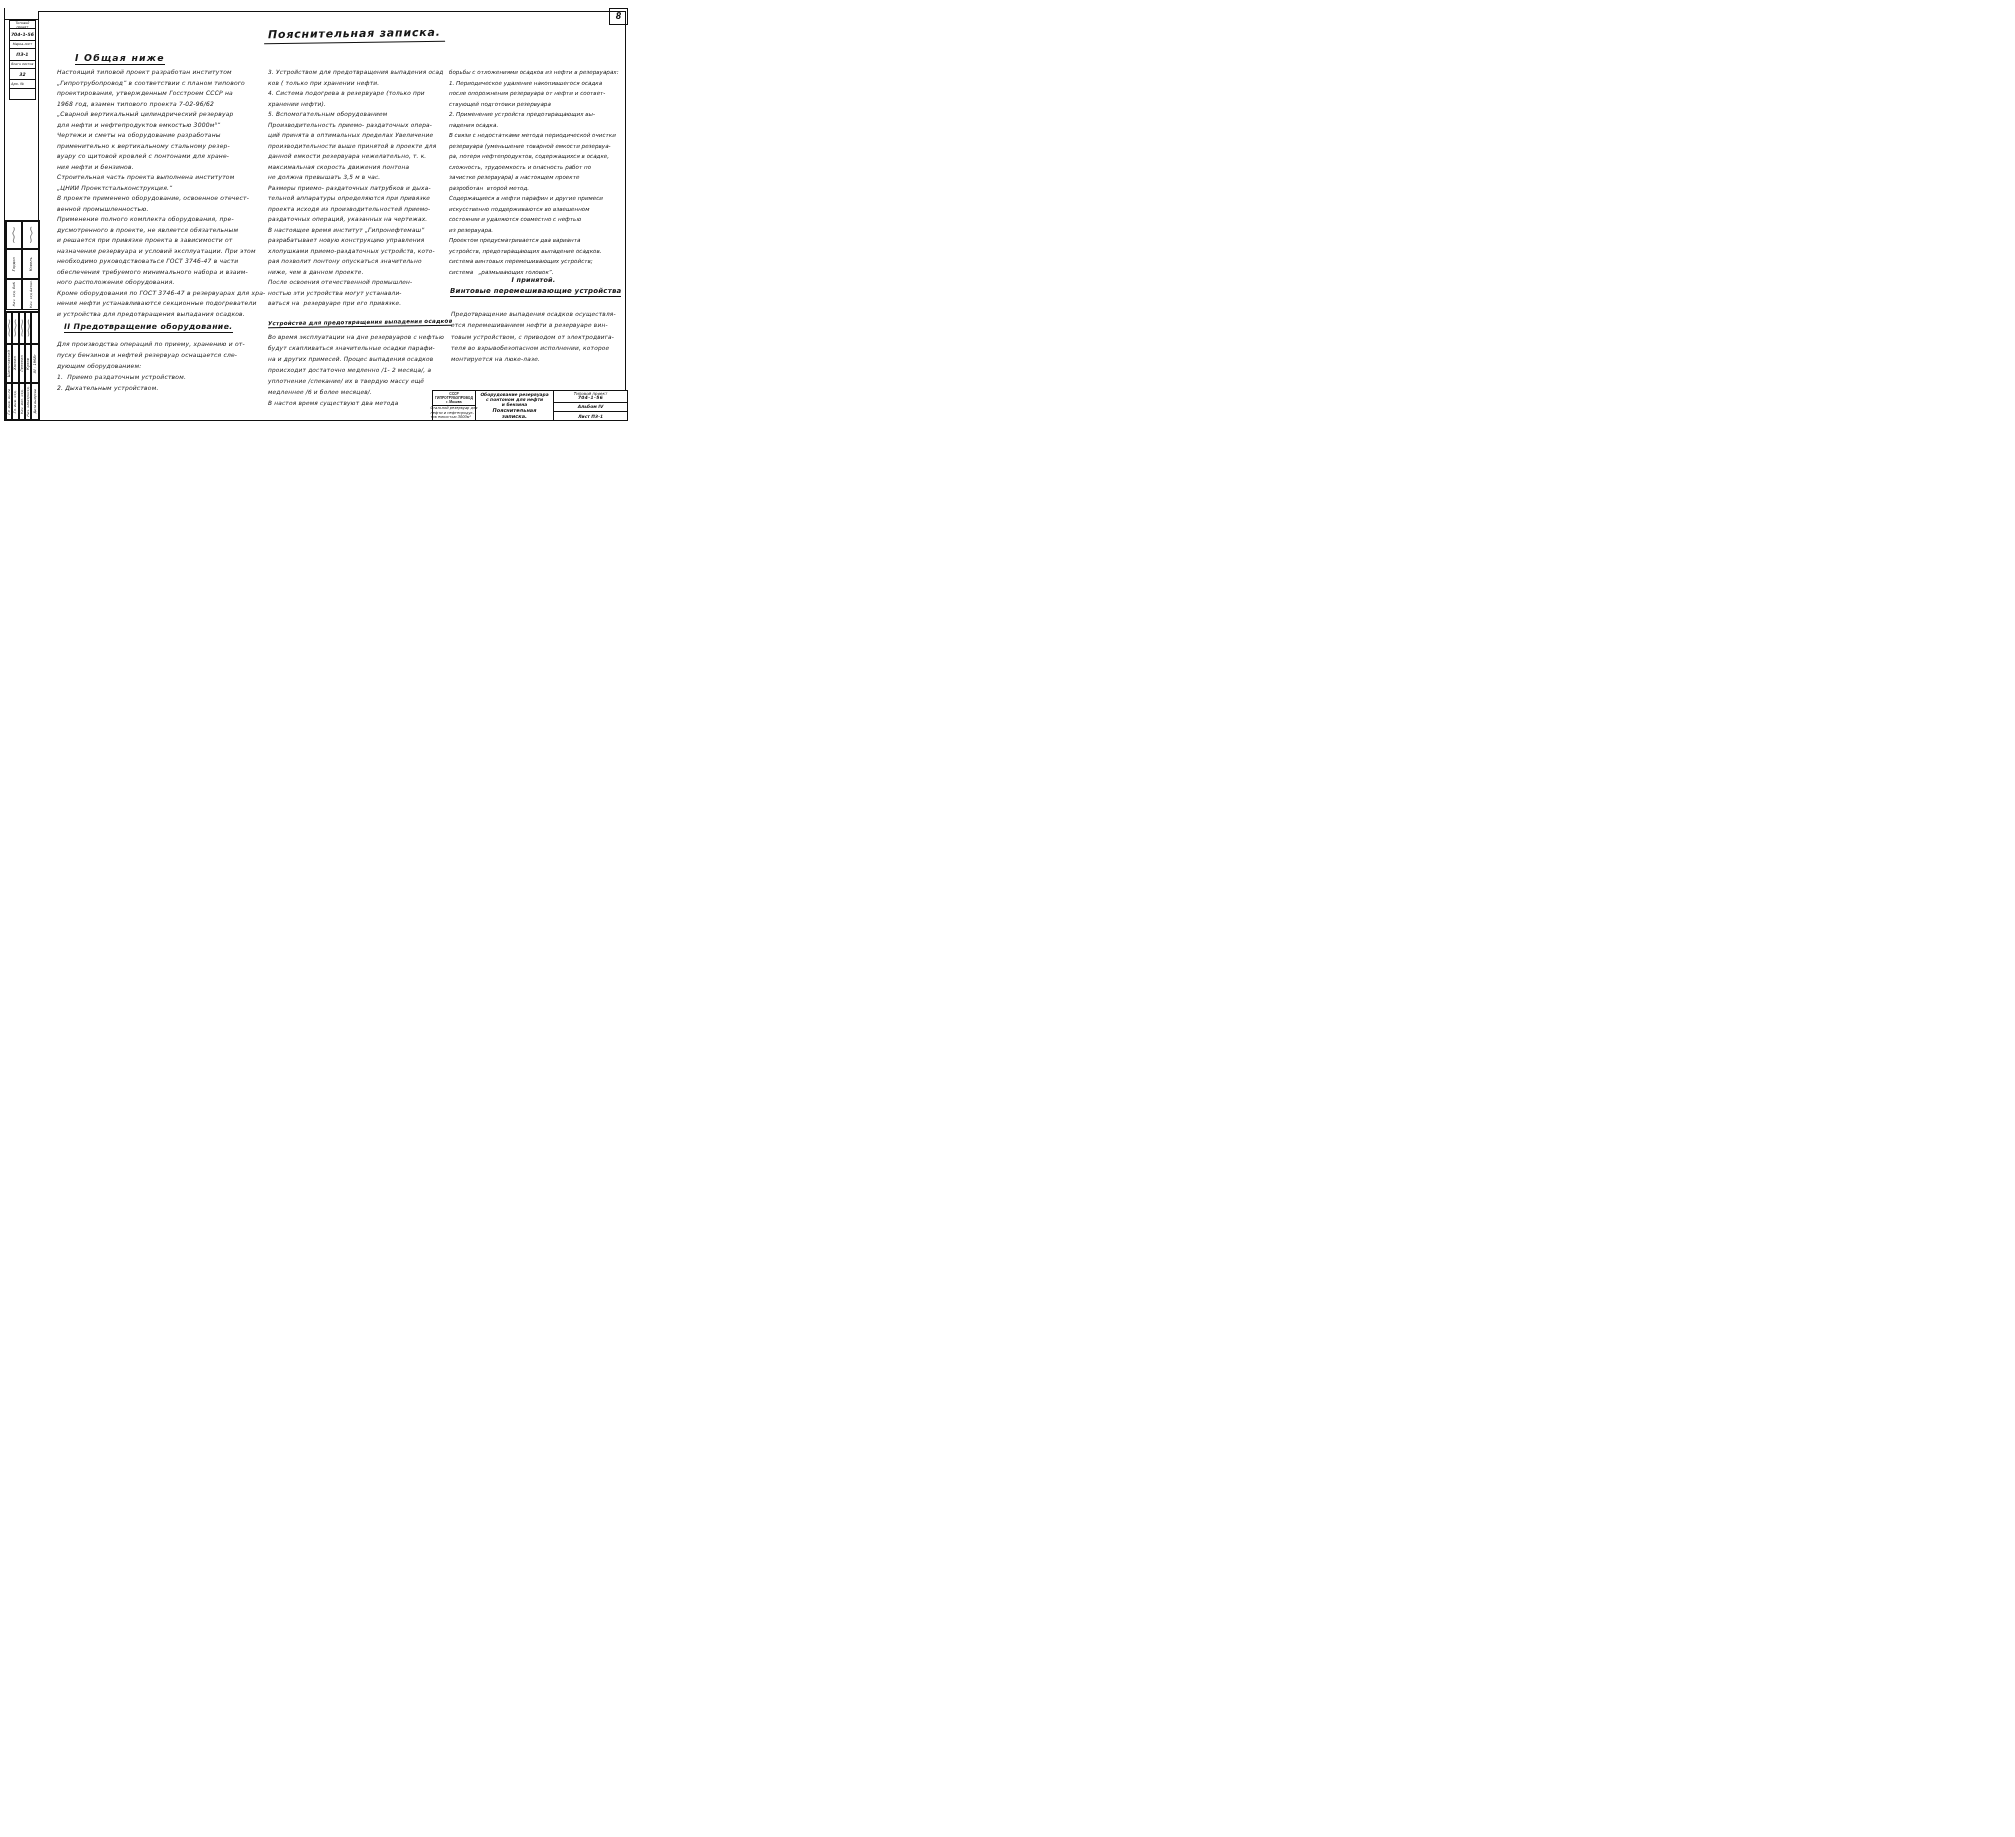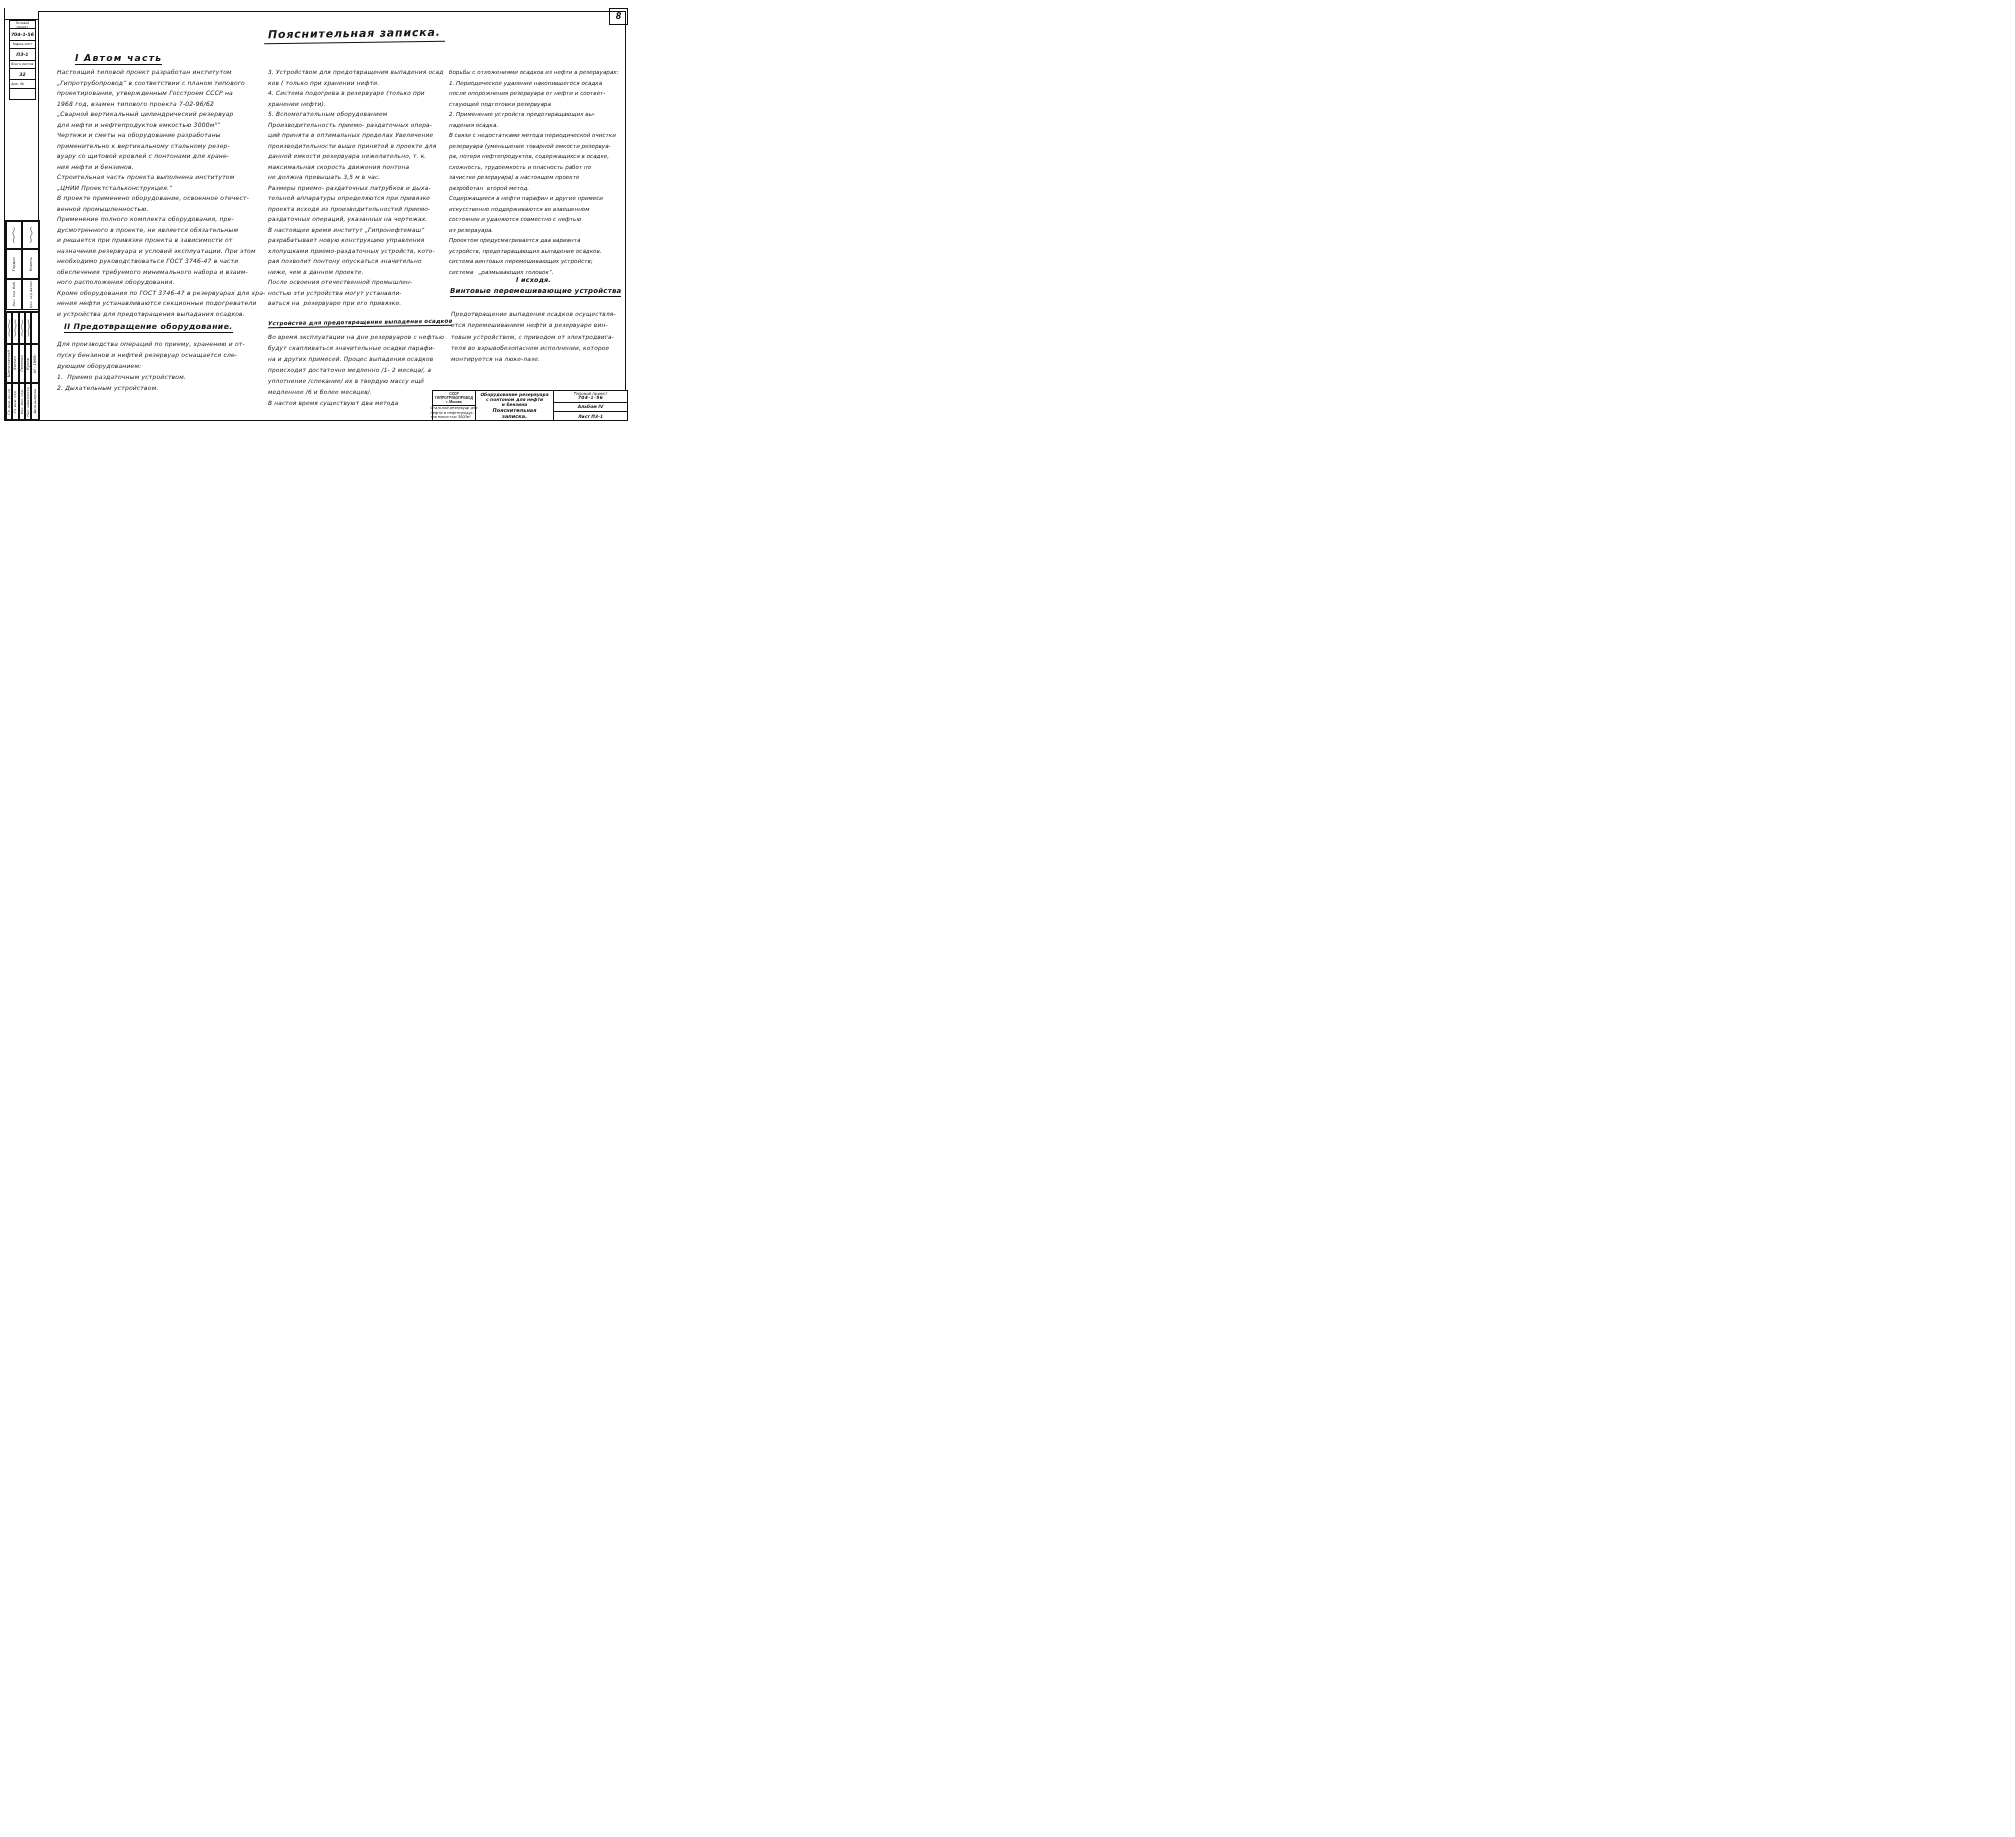--- a/index.html
+++ b/index.html
@@ -170,21 +170,21 @@
           <span class="rot">Дата выпуска</span>
         </div>
     </div>
   </div>
 
   <div class="doc-title hw">
     <span>Пояснительная записка.</span>
   </div>
 
   <div class="col1-h1 hw">
-    <span class="h-dbl">I Автом часть</span>
+    <span class="h-dbl">I Общая ниже</span>
   </div>
   <div class="col1-p1 hw pre">Настоящий типовой проект разработан институтом
 „Гипротрубопровод” в соответствии с планом типового
 проектирования, утвержденным Госстроем СССР на
 1968 год, взамен типового проекта 7-02-96/62
 „Сварной вертикальный цилиндрический резервуар
 для нефти и нефтепродуктов емкостью 3000м³”
 Чертежи и сметы на оборудование разработаны
 применительно к вертикальному стальному резер-
 вуару со щитовой кровлей с понтонами для хране-
@@ -259,21 +259,21 @@
 зачистке резервуара) в настоящем проекте
 разроботан  второй метод.
 Содержащиеся в нефти парафин и другие примеси
 искусственно поддерживаются во взвешенном
 состоянии и удаляются совместно с нефтью
 из резервуара.
 Проектом предусматривается два варианта
 устройств, предотвращающих выпадение осадков.
 система винтовых перемешивающих устройств;
 система   „размывающих головок”.</div>
-  <div class="col3-var hw">I исходя.</div>
+  <div class="col3-var hw">I принятой.</div>
   <div class="col3-h hw">
     <span class="h-dbl">Винтовые перемешивающие устройства</span>
   </div>
   <div class="col3-p2 hw pre">Предотвращение выпадения осадков осуществля-
 ется перемешиванием нефти в резервуаре вин-
 товым устройством, с приводом от электродвига-
 теля во взрывобезопасном исполнении, которое
 монтируется на люке-лазе.</div>
 
   <div class="tblock">

